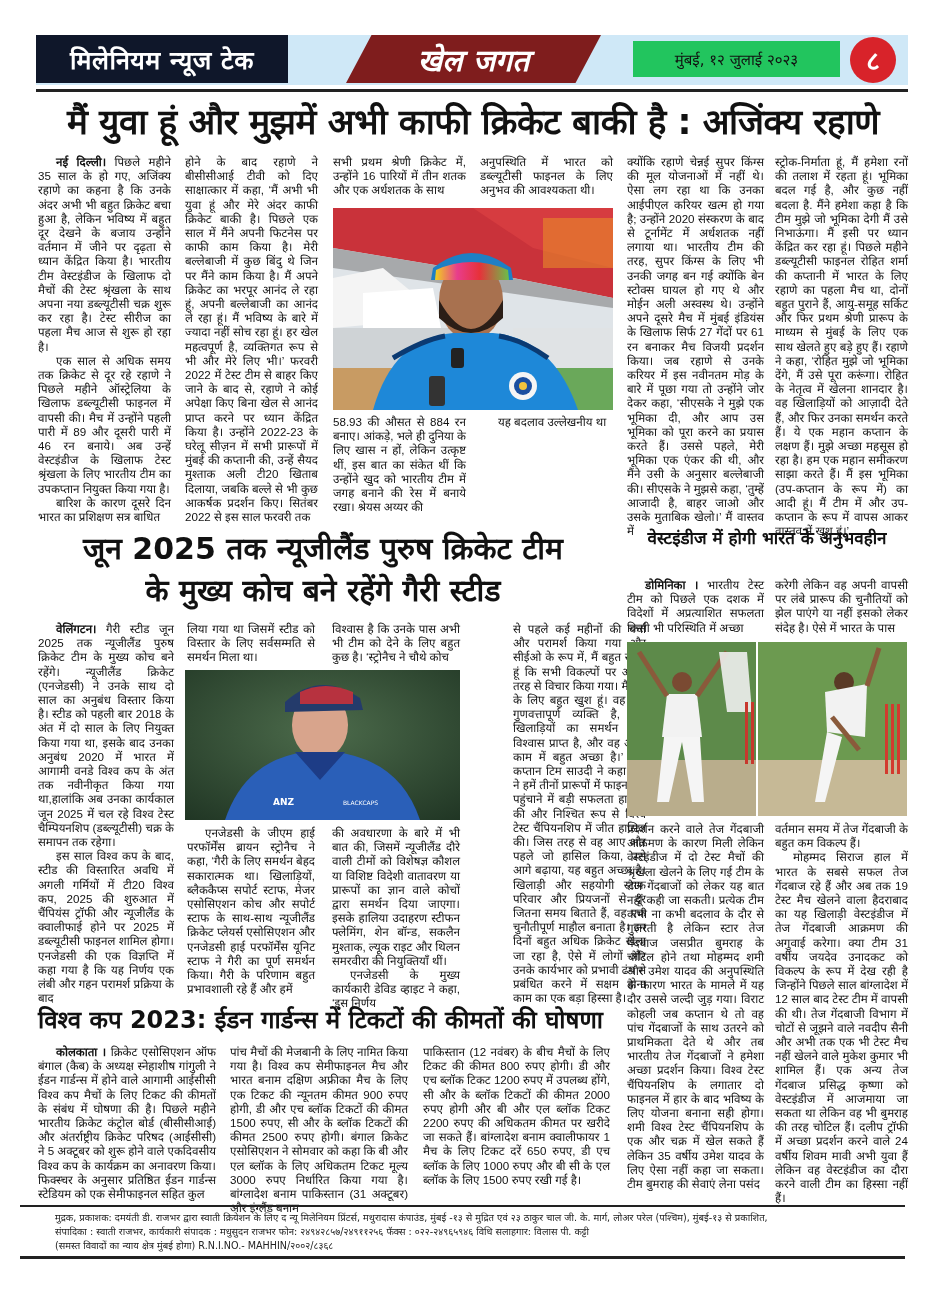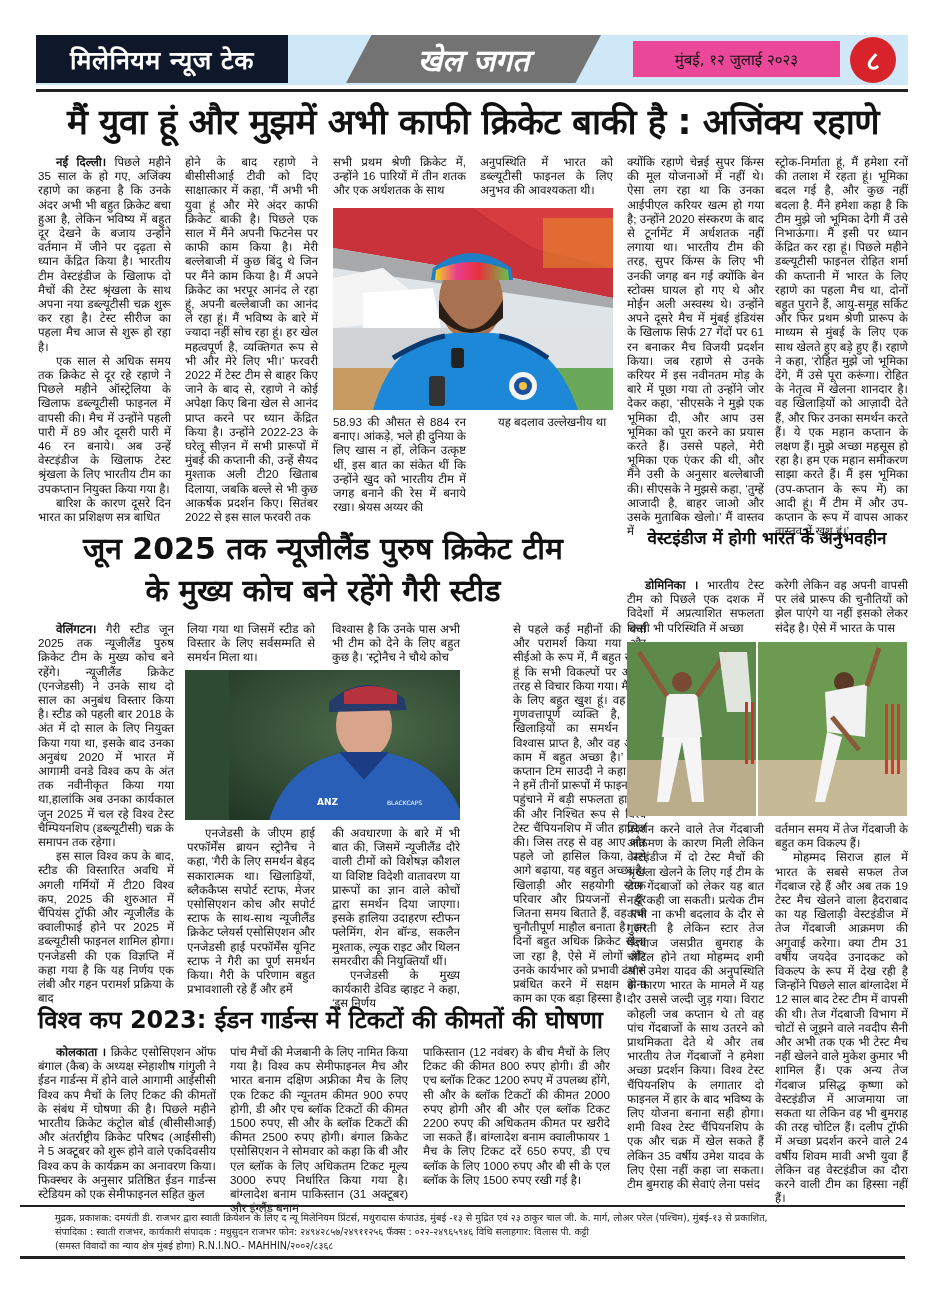--- a/index.html
+++ b/index.html
@@ -1,22 +1,22 @@
 <!DOCTYPE html>
 <html><head>
 <meta charset="utf-8">
 <style>
   * { box-sizing: border-box; margin: 0; padding: 0; }
   body { width: 945px; height: 1296px; background: #ffffff; font-family: "DejaVu Sans", sans-serif; color: #111; position: relative; overflow: hidden; }
   .abs { position: absolute; }
   
   .mast { left: 36px; top: 35px; width: 872px; height: 50px; background: #cfe8f7; }
   .brand { left: 36px; top: 35px; width: 252px; height: 48px; background: #0f172a; color: #fff; font-weight: bold; font-size: 25px; display:flex; align-items:center; justify-content:center; letter-spacing: 0.5px; }
-  .section { left: 346px; top: 35px; width: 255px; height: 48px; background: #737373; color: #fff; font-weight: bold; font-size: 30px; font-style: italic; display:flex; align-items:center; justify-content:center; clip-path: polygon(10% 0, 100% 0, 90% 100%, 0 100%); }
-  .dateline { left: 633px; top: 41px; width: 207px; height: 36px; background: #ec4899; font-size: 15px; display:flex; align-items:center; justify-content:center; }
+  .section { left: 346px; top: 35px; width: 255px; height: 48px; background: #7f1d1d; color: #fff; font-weight: bold; font-size: 30px; font-style: italic; display:flex; align-items:center; justify-content:center; clip-path: polygon(10% 0, 100% 0, 90% 100%, 0 100%); }
+  .dateline { left: 633px; top: 41px; width: 207px; height: 36px; background: #22c55e; font-size: 15px; display:flex; align-items:center; justify-content:center; }
   .pageno { left: 850px; top: 37px; width: 46px; height: 46px; border-radius: 50%; background: #d8232a; color:#fff; font-size: 26px; font-weight: bold; display:flex; align-items:center; justify-content:center; }
   .rule { left: 36px; top: 89px; width: 872px; height: 3px; background: #222; }
   .h1 { font-weight: bold; color: #111; white-space: nowrap; }
   .col { position: absolute; font-size: 11.6px; line-height: 14.2px; text-align: justify; font-family: Liberation Sans, sans-serif; }
   .col p { text-indent: 18px; }
   .col p + p { margin-top: 0; }
   .dl { font-weight: bold; }
   .photo { position: absolute; overflow: hidden; }
   .footer-line { position:absolute; left:20px; width: 885px; height: 2px; background:#222; }
   .footer { position:absolute; left: 55px; font-size: 9.6px; line-height: 13px; white-space: nowrap; color:#222; }
@@ -106,21 +106,21 @@
   <p><span class="dl">वेलिंगटन।</span> <span>गैरी स्टीड जून 2025 तक न्यूजीलैंड पुरुष क्रिकेट टीम के मुख्य कोच बने रहेंगे। न्यूजीलैंड क्रिकेट (एनजेडसी) ने उनके साथ दो साल का अनुबंध विस्तार किया है। स्टीड को पहली बार 2018 के अंत में दो साल के लिए नियुक्त किया गया था, इसके बाद उनका अनुबंध 2020 में भारत में आगामी वनडे विश्व कप के अंत तक नवीनीकृत किया गया था,हालांकि अब उनका कार्यकाल जून 2025 में चल रहे विश्व टेस्ट चैम्पियनशिप (डब्ल्यूटीसी) चक्र के समापन तक रहेगा।</span></p>
   <p>इस साल विश्व कप के बाद, स्टीड की विस्तारित अवधि में अगली गर्मियों में टी20 विश्व कप, 2025 की शुरुआत में चैंपियंस ट्रॉफी और न्यूजीलैंड के क्वालीफाई होने पर 2025 में डब्ल्यूटीसी फाइनल शामिल होगा। एनजेडसी की एक विज्ञप्ति में कहा गया है कि यह निर्णय एक लंबी और गहन परामर्श प्रक्रिया के बाद</p>
 </div>
 <div class="col" style="left:187px;top:622px;width:128px;">
   <p style="text-indent:0">लिया गया था जिसमें स्टीड को विस्तार के लिए सर्वसम्मति से समर्थन मिला था।</p>
 </div>
 <div class="col" style="left:332px;top:622px;width:128px;">
   <p style="text-indent:0">विश्वास है कि उनके पास अभी भी टीम को देने के लिए बहुत कुछ है। ‘स्ट्रोनैच ने चौथे कोच</p>
 </div>
 
-<div class="photo" style="left:185px;top:670px;width:275px;height:150px;background:#2e4a33;padding-left:44px;">
+<div class="photo" style="left:185px;top:670px;width:275px;height:150px;background:#2e4a33;">
   <svg width="275" height="150" viewBox="0 0 275 150">
     <defs>
       <radialGradient id="bg2" cx="0.5" cy="0.4" r="0.8">
           <stop offset="0" stop-color="#4c6b4b"></stop>
           <stop offset="1" stop-color="#1f3423"></stop>
         </radialGradient>
     </defs>
     <rect width="275" height="150" fill="url(#bg2)"></rect>
     <ellipse cx="135" cy="55" rx="28" ry="34" fill="#d8a48c"></ellipse>
     <path d="M100 32 Q135 0 175 28 L178 40 L100 42 Z" fill="#243b6b"></path>

